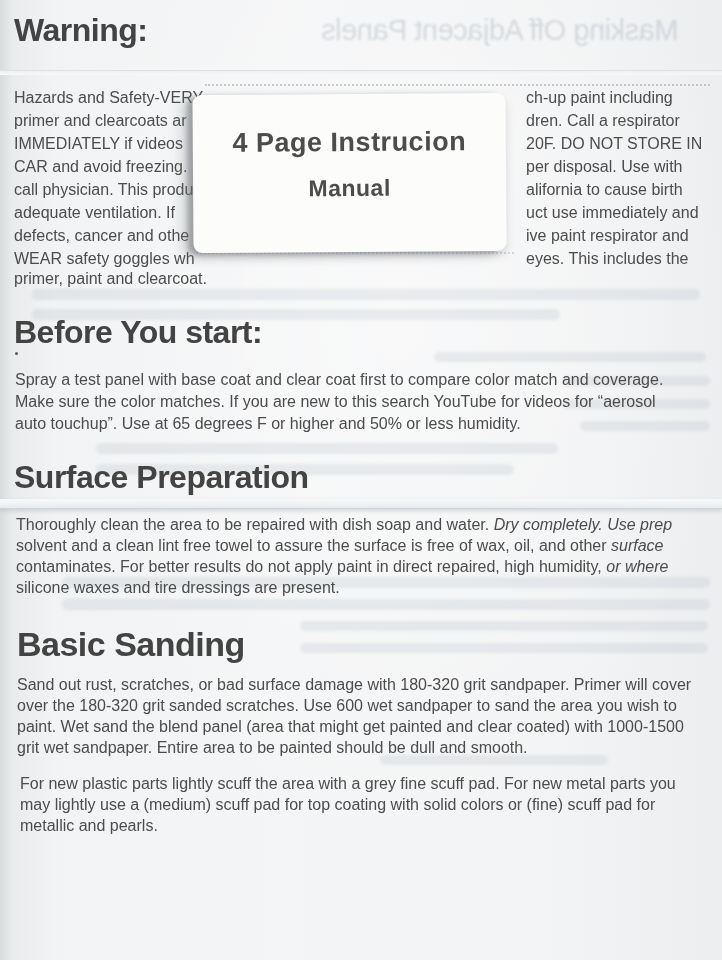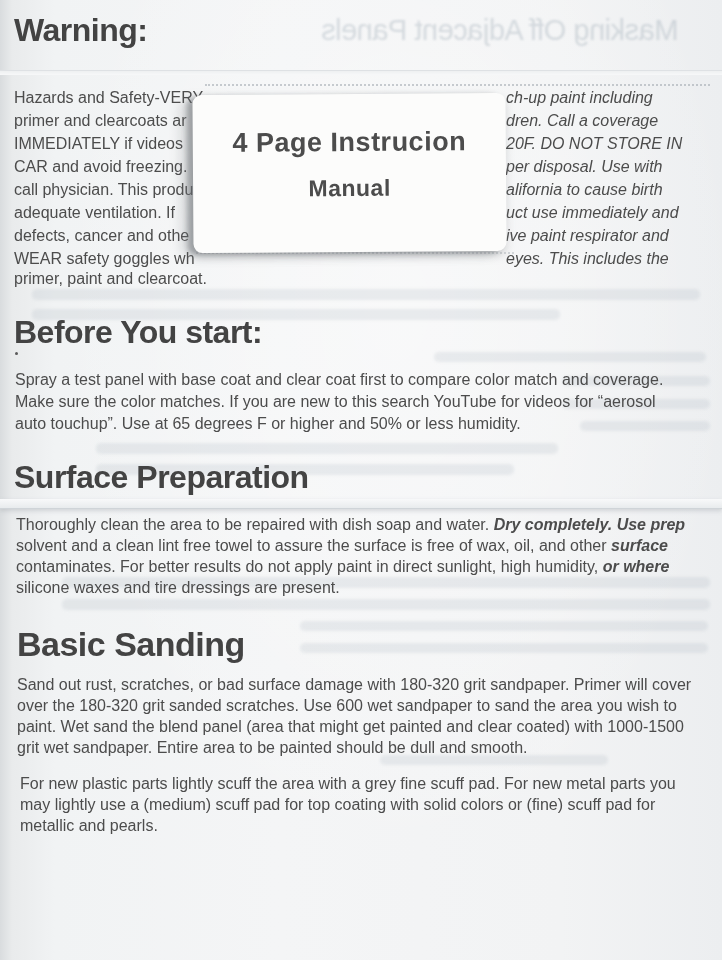--- a/index.html
+++ b/index.html
@@ -10,22 +10,22 @@
       radial-gradient(ellipse at 55% 32%, rgba(255,255,255,0.45), rgba(255,255,255,0) 62%),
       linear-gradient(90deg,#d9dcde 0px,#e9ebec 12px,#f1f3f4 55px,#f4f5f6 280px,#f2f3f4 560px,#eceef0 722px);
   }
   .abs{position:absolute;}
   h1{margin:0;font-weight:700;font-size:32px;letter-spacing:-0.5px;color:#434343;}
   .tline{position:relative;white-space:nowrap;}
   .warn-rows .tline{height:23px;line-height:23px;}
   .para .tline{height:21px;line-height:21px;}
   .para-wide .tline{height:22px;line-height:22px;}
   .body-txt{font-size:16px;color:#4c4c4c;}
-  .frag-right{position:absolute;left:492px;top:0;font-style:italic;}
-  .it{font-style:italic;font-weight:bold;}
+  .frag-right{position:absolute;left:512px;top:0;}
+  .it{font-style:italic;}
   
   .seam-top{top:70px;left:0;width:722px;height:4px;
     background:linear-gradient(180deg,#eef0f1,#f7f8f9);border-top:1px solid rgba(203,208,212,0.55);}
   .seam-main{top:499px;left:0;width:722px;height:9px;
     background:linear-gradient(180deg,#f8f9fa,#e8ebed);border-bottom:1px solid #cfd4d8;
     box-shadow:0 2px 4px rgba(150,156,161,0.35);}
   
   .sticker{
     left:193px;top:94px;width:313px;height:158px;background:#fcfcfb;border-radius:9px;
     transform:rotate(-0.4deg);
@@ -64,21 +64,21 @@
   <div class="smudge" style="top:643px;left:300px;width:408px;height:10px;"></div>
   <div class="smudge" style="top:755px;left:380px;width:228px;height:10px;"></div>
 
   <div class="abs seam-top"></div>
   <div class="abs seam-main"></div>
 
   <h1 class="abs" style="top:12px;left:14px;">Warning:</h1>
 
   <div class="abs body-txt warn-rows" style="top:86px;left:14px;width:700px;">
       <div class="tline"><span class="frag-left">Hazards and Safety-VERY</span><span class="frag-right">ch-up paint including</span></div>
-      <div class="tline"><span class="frag-left">primer and clearcoats ar</span><span class="frag-right">dren. Call a coverage</span></div>
+      <div class="tline"><span class="frag-left">primer and clearcoats ar</span><span class="frag-right">dren. Call a respirator</span></div>
       <div class="tline"><span class="frag-left">IMMEDIATELY if videos</span><span class="frag-right">20F. DO NOT STORE IN</span></div>
       <div class="tline"><span class="frag-left">CAR and avoid freezing.</span><span class="frag-right">per disposal. Use with</span></div>
       <div class="tline"><span class="frag-left">call physician. This produ</span><span class="frag-right">alifornia to cause birth</span></div>
       <div class="tline"><span class="frag-left">adequate ventilation. If </span><span class="frag-right">uct use immediately and</span></div>
       <div class="tline"><span class="frag-left">defects, cancer and othe</span><span class="frag-right">ive paint respirator and</span></div>
       <div class="tline"><span class="frag-left">WEAR safety goggles wh</span><span class="frag-right">eyes. This includes the</span></div>
     </div>
   <div class="abs body-txt tline" style="top:270px;left:14px;">primer, paint and clearcoat.</div>
 
   <div class="abs perf" style="top:84px;left:205px;width:505px;"></div>
@@ -94,21 +94,21 @@
   <div class="abs body-txt para-wide" style="top:369px;left:15px;width:700px;">
       <div class="tline"><span>Spray a test panel with base coat and clear coat first to compare color match and coverage.</span></div>
       <div class="tline"><span>Make sure the color matches.  If you are new to this search YouTube for videos for “aerosol</span></div>
       <div class="tline"><span>auto touchup”.  Use at 65 degrees F or higher and 50% or less humidity.</span></div>
     </div>
 
   <h1 class="abs" style="top:459px;left:14px;">Surface Preparation</h1>
   <div class="abs body-txt para" style="top:514px;left:16px;width:700px;">
       <div class="tline"><span>Thoroughly clean the area to be repaired with dish soap and water.  </span><span class="it">Dry completely. Use prep</span></div>
       <div class="tline"><span>solvent and a clean lint free towel to assure the surface is free of wax, oil, and other </span><span class="it">surface</span></div>
-      <div class="tline"><span>contaminates. For better results do not apply paint in direct sunlight, high humidity, </span><span class="it">or where</span></div>
+      <div class="tline"><span>contaminates. For better results do not apply paint in direct repaired, high humidity, </span><span class="it">or where</span></div>
       <div class="tline"><span>silicone waxes and tire dressings are present.</span></div>
     </div>
 
   <h1 class="abs" style="top:625px;left:17px;font-size:34px;">Basic Sanding</h1>
   <div class="abs body-txt para" style="top:674px;left:17px;width:700px;">
       <div class="tline"><span>Sand out rust, scratches, or bad surface damage with 180-320 grit sandpaper. Primer will cover</span></div>
       <div class="tline"><span>over the 180-320 grit sanded scratches. Use 600 wet sandpaper to sand the area you wish to</span></div>
       <div class="tline"><span>paint. Wet sand the blend panel (area that might get painted and clear coated) with 1000-1500</span></div>
       <div class="tline"><span>grit wet sandpaper. Entire area to be painted should be dull and smooth.</span></div>
     </div>

